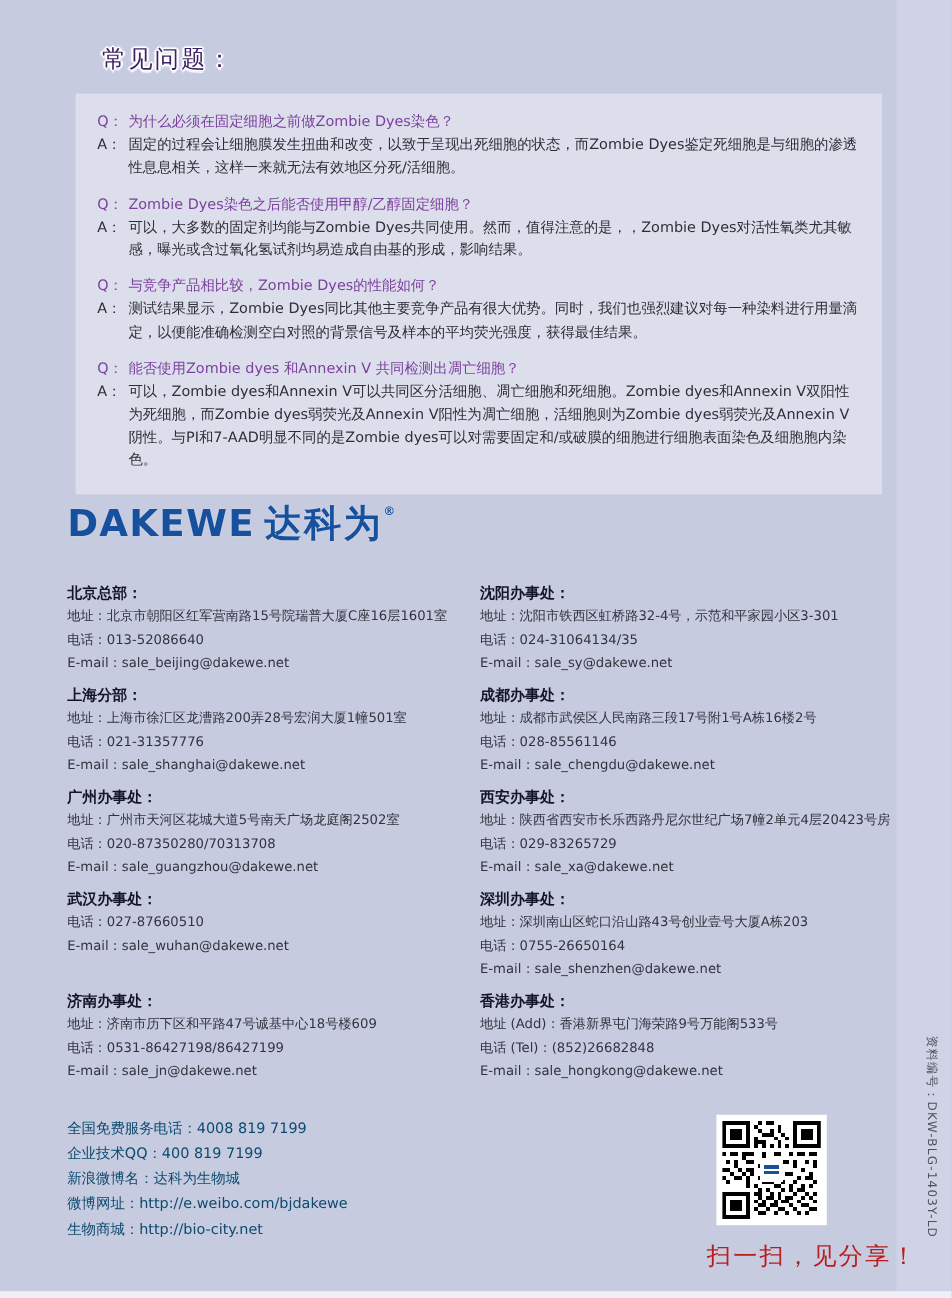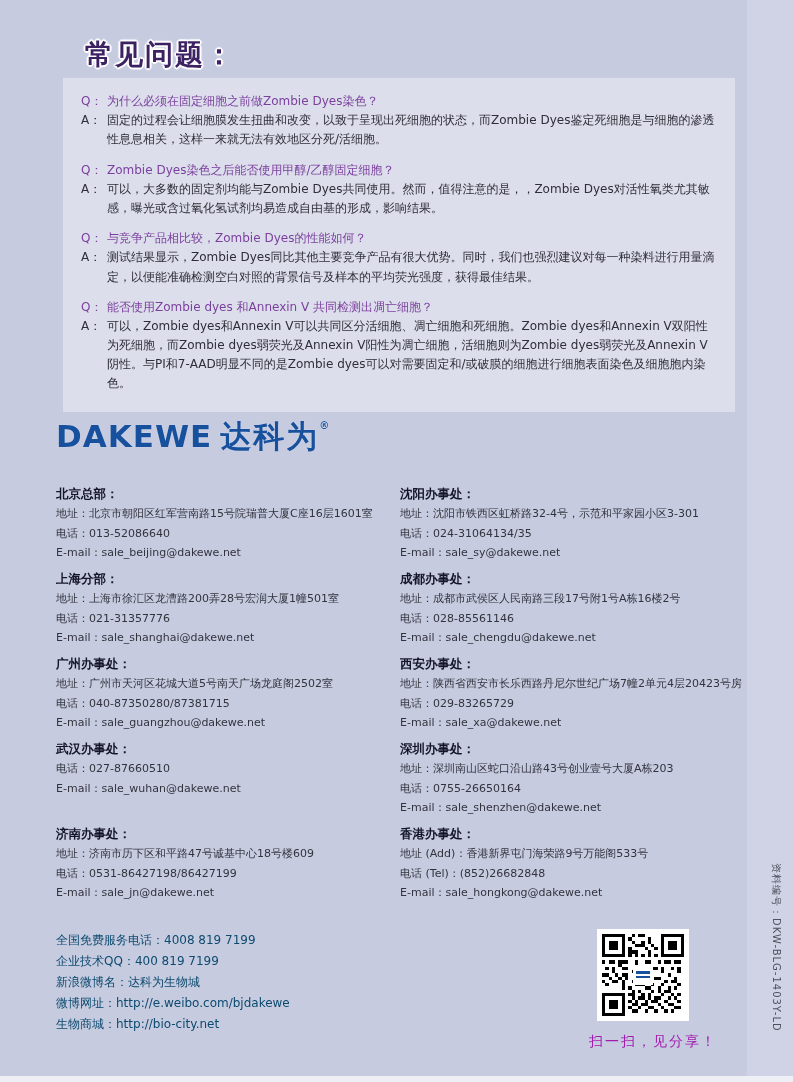--- a/index.html
+++ b/index.html
@@ -14,21 +14,21 @@
   .right-strip {
     position:absolute; top:0; right:0; width:46px; height:100%;
     background:#cfd3e5;
   }
   .bottom-strip {
     position:absolute; left:0; bottom:0; width:100%; height:6px;
     background:#eef0f6;
   }
   .page-title {
     position:absolute; left:85px; top:36px;
-    font-size:28px; font-weight:bold; letter-spacing:2px;
+    font-size:20px; font-weight:normal; letter-spacing:2px;
     color:#3c2263;
     text-shadow:-1px -1px 0 #fff, 1px -1px 0 #fff, -1px 1px 0 #fff, 1px 1px 0 #fff,
                 0 -2px 1px #fff, 0 2px 1px #fff, -2px 0 1px #fff, 2px 0 1px #fff;
   }
   .faq-box {
     position:absolute; left:63px; top:78px; width:672px; height:334px;
     background:#dcdfeb;
     padding:14px 20px 14px 18px;
   }
   .qa-item { margin-bottom:11px; }
@@ -56,21 +56,21 @@
   .footer-info { position:absolute; left:56px; top:930px; }
   .footer-line { font-size:12px; color:#0c4a6e; line-height:21px; white-space:nowrap; }
 
   .qr-wrap {
     position:absolute; left:597px; top:929px; width:92px; height:92px;
     background:#ffffff; padding:5px;
   }
   .qr-wrap svg { display:block; width:82px; height:82px; }
   .qr-caption {
     position:absolute; left:589px; top:1033px;
-    font-size:14px; color:#a21caf; letter-spacing:2px; white-space:nowrap;
+    font-size:20px; color:#b91c1c; letter-spacing:2px; white-space:nowrap;
   }
   .doc-code {
     position:absolute; left:783px; top:863px;
     transform:rotate(90deg); transform-origin:left top;
     font-size:10px; color:#50505c; letter-spacing:1px; white-space:nowrap;
   }
 </style>
 </head>
 <body>
 
@@ -135,21 +135,21 @@
   </div>
   <div class="office">
     <div class="office-name">上海分部：</div>
     <div class="office-line">地址：上海市徐汇区龙漕路200弄28号宏润大厦1幢501室</div>
     <div class="office-line">电话：021-31357776</div>
     <div class="office-line">E-mail：sale_shanghai@dakewe.net</div>
   </div>
   <div class="office">
     <div class="office-name">广州办事处：</div>
     <div class="office-line">地址：广州市天河区花城大道5号南天广场龙庭阁2502室</div>
-    <div class="office-line">电话：040-87350280/87381715</div>
+    <div class="office-line">电话：020-87350280/70313708</div>
     <div class="office-line">E-mail：sale_guangzhou@dakewe.net</div>
   </div>
   <div class="office">
     <div class="office-name">武汉办事处：</div>
     <div class="office-line">电话：027-87660510</div>
     <div class="office-line">E-mail：sale_wuhan@dakewe.net</div>
   </div>
   <div class="office">
     <div class="office-name">济南办事处：</div>
     <div class="office-line">地址：济南市历下区和平路47号诚基中心18号楼609</div>

